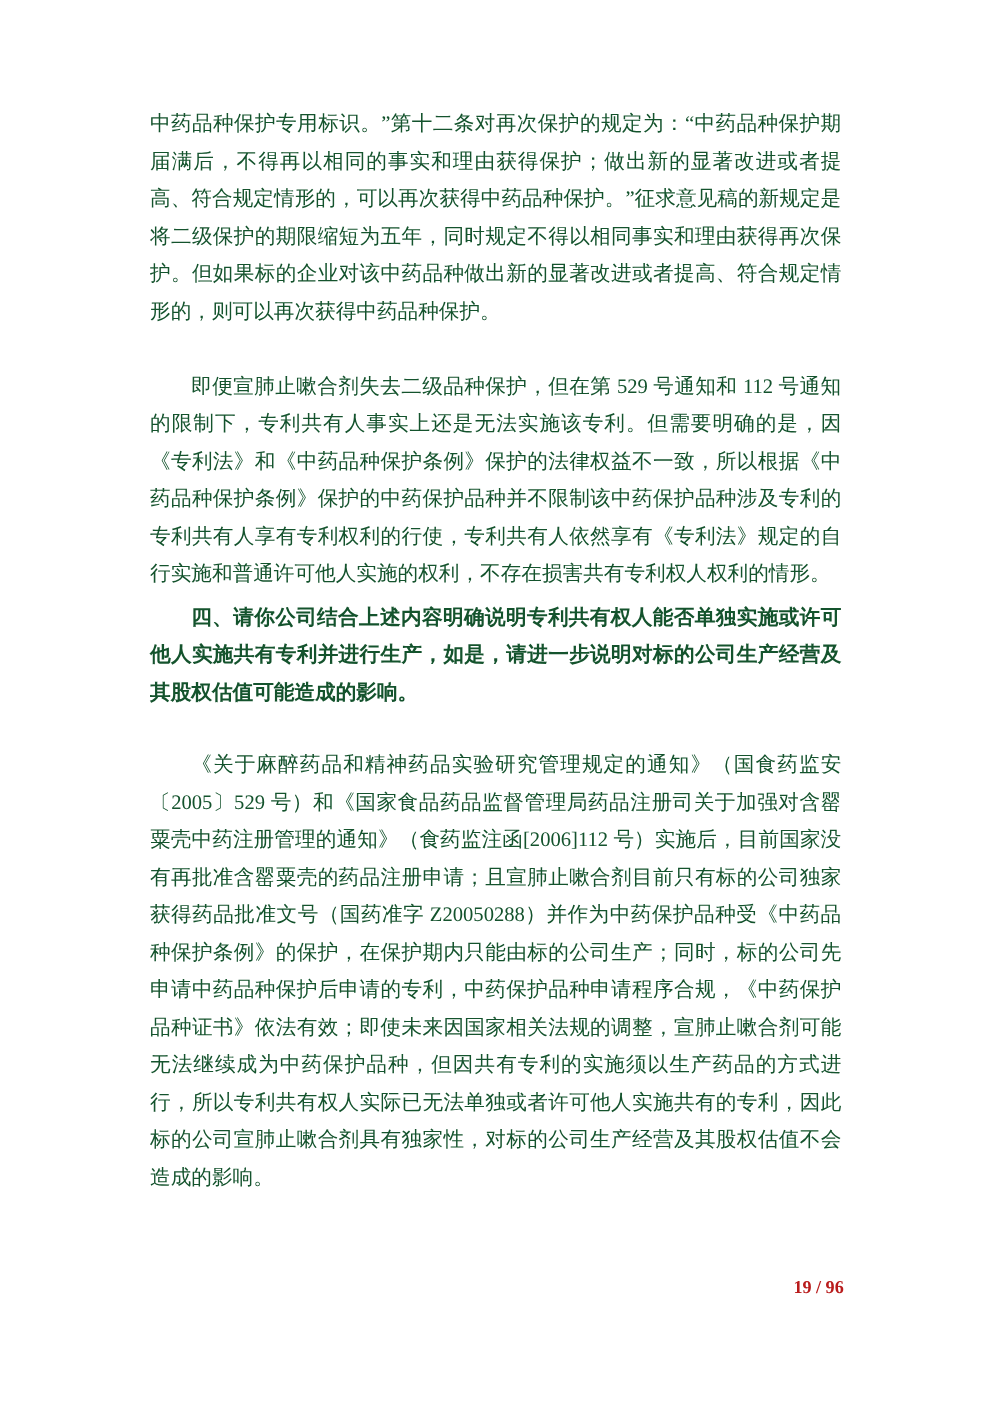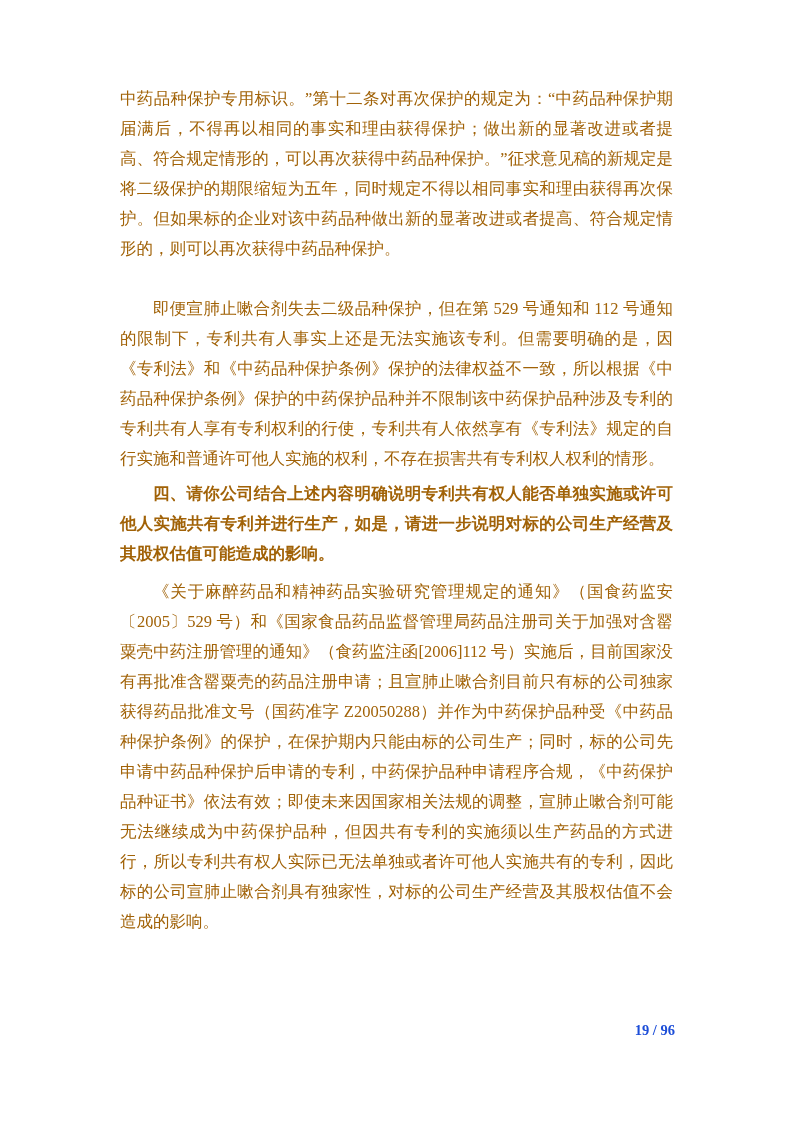--- a/index.html
+++ b/index.html
@@ -21,40 +21,40 @@
     left: 120px;
     top: 84px;
     width: 553px;
   }
   .para {
     margin: 0;
     font-size: 16.5px;
     line-height: 30px;
     text-align: justify;
     text-indent: 2em;
-    color: #a16207;
+    color: #14532d;
   }
   .para.continuation {
     text-indent: 0;
   }
   .para.p2 { margin-top: 30px; }
   .para.heading {
     margin-top: 5px;
     font-weight: bold;
   }
-  .para.p4 { margin-top: 8px; }
+  .para.p4 { margin-top: 28px; }
   .para.p5 { margin-top: 20px; }
   .page-number {
     position: absolute;
     top: 1022px;
     right: 118px;
     font-size: 14.5px;
     font-weight: bold;
     font-family: "Liberation Serif", "DejaVu Serif", serif;
-    color: #1d4ed8;
+    color: #b91c1c;
   }
 </style>
 </head>
 <body>
 
 <div class="doc-page">
   <div class="doc-content">
     <p class="para continuation">中药品种保护专用标识。”第十二条对再次保护的规定为：“中药品种保护期届满后，不得再以相同的事实和理由获得保护；做出新的显著改进或者提高、符合规定情形的，可以再次获得中药品种保护。”征求意见稿的新规定是将二级保护的期限缩短为五年，同时规定不得以相同事实和理由获得再次保护。但如果标的企业对该中药品种做出新的显著改进或者提高、符合规定情形的，则可以再次获得中药品种保护。</p>
     <p class="para p2">即便宣肺止嗽合剂失去二级品种保护，但在第 529 号通知和 112 号通知的限制下，专利共有人事实上还是无法实施该专利。但需要明确的是，因《专利法》和《中药品种保护条例》保护的法律权益不一致，所以根据《中药品种保护条例》保护的中药保护品种并不限制该中药保护品种涉及专利的专利共有人享有专利权利的行使，专利共有人依然享有《专利法》规定的自行实施和普通许可他人实施的权利，不存在损害共有专利权人权利的情形。</p>
     <p class="para heading">四、请你公司结合上述内容明确说明专利共有权人能否单独实施或许可他人实施共有专利并进行生产，如是，请进一步说明对标的公司生产经营及其股权估值可能造成的影响。</p>

